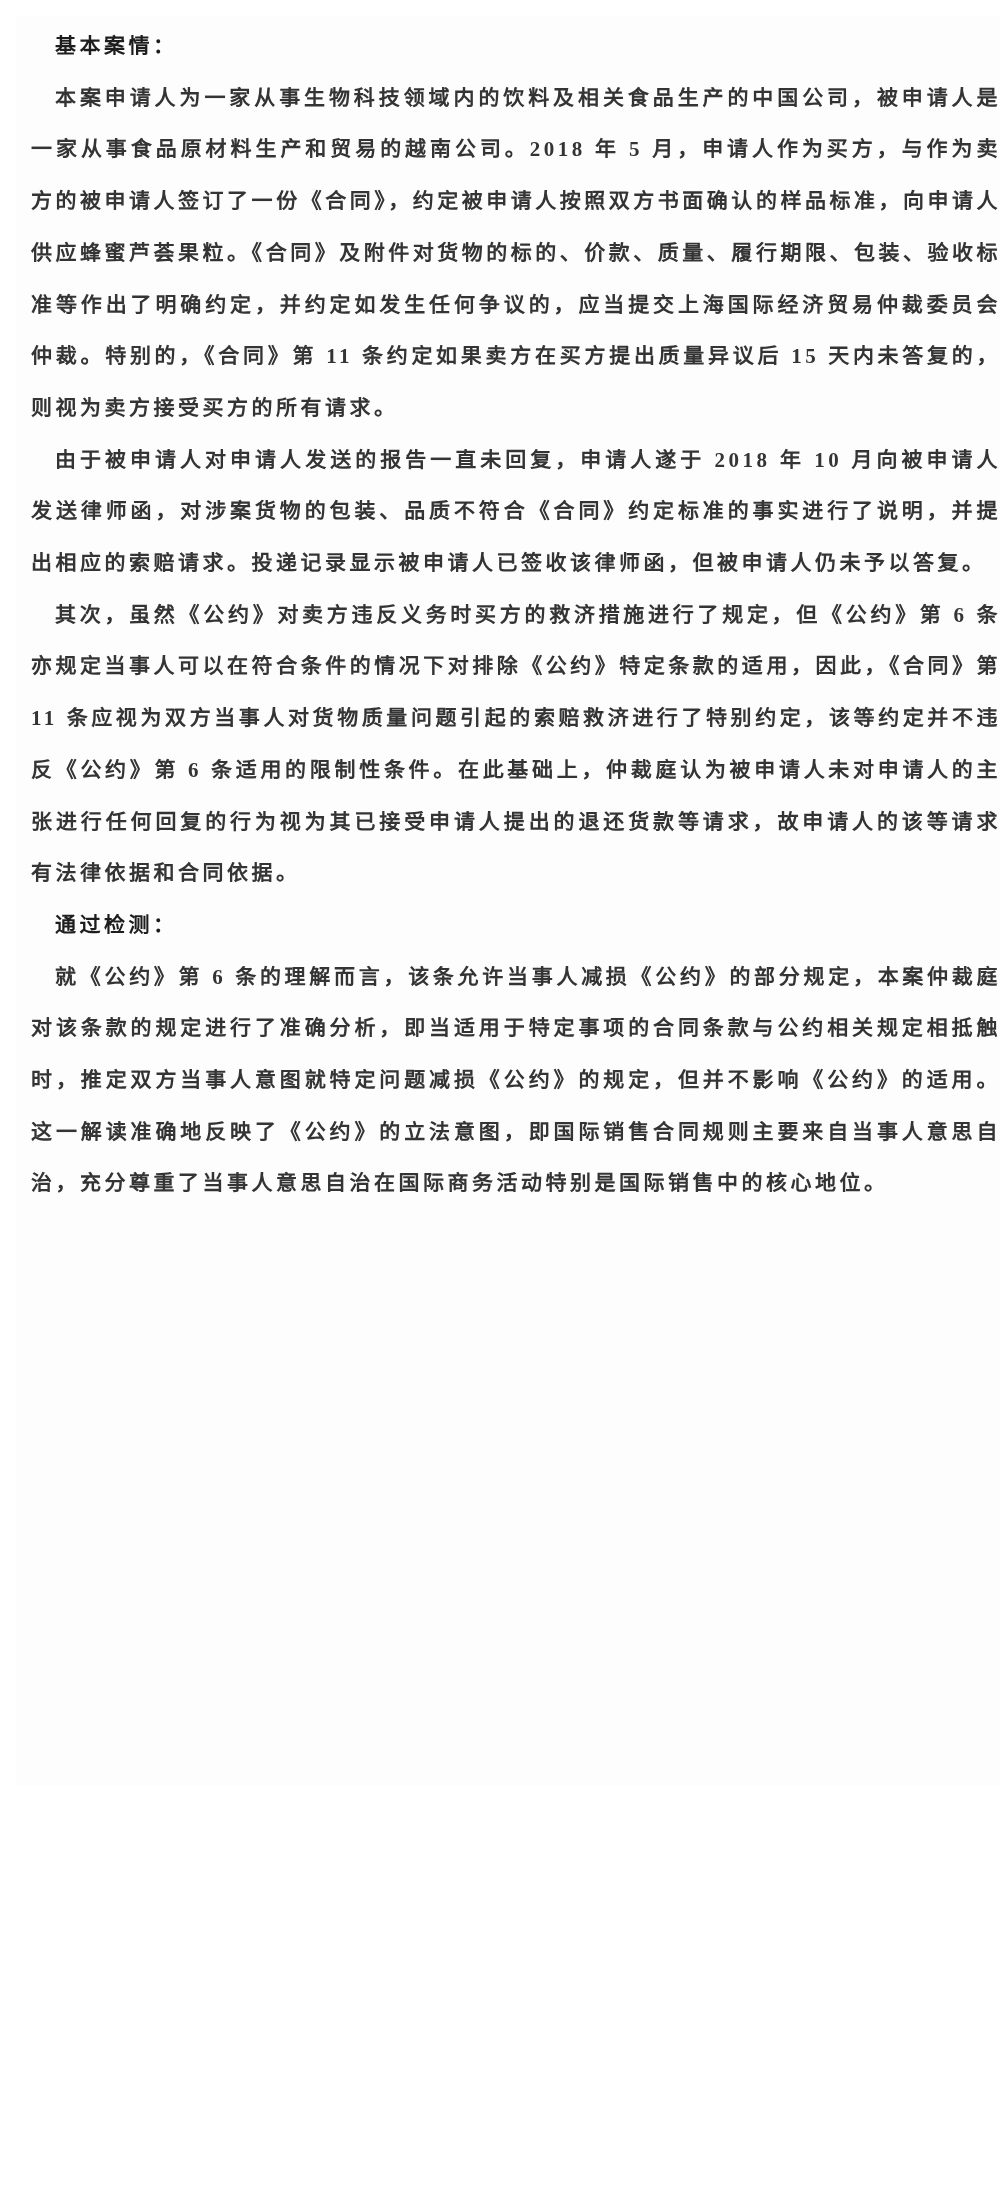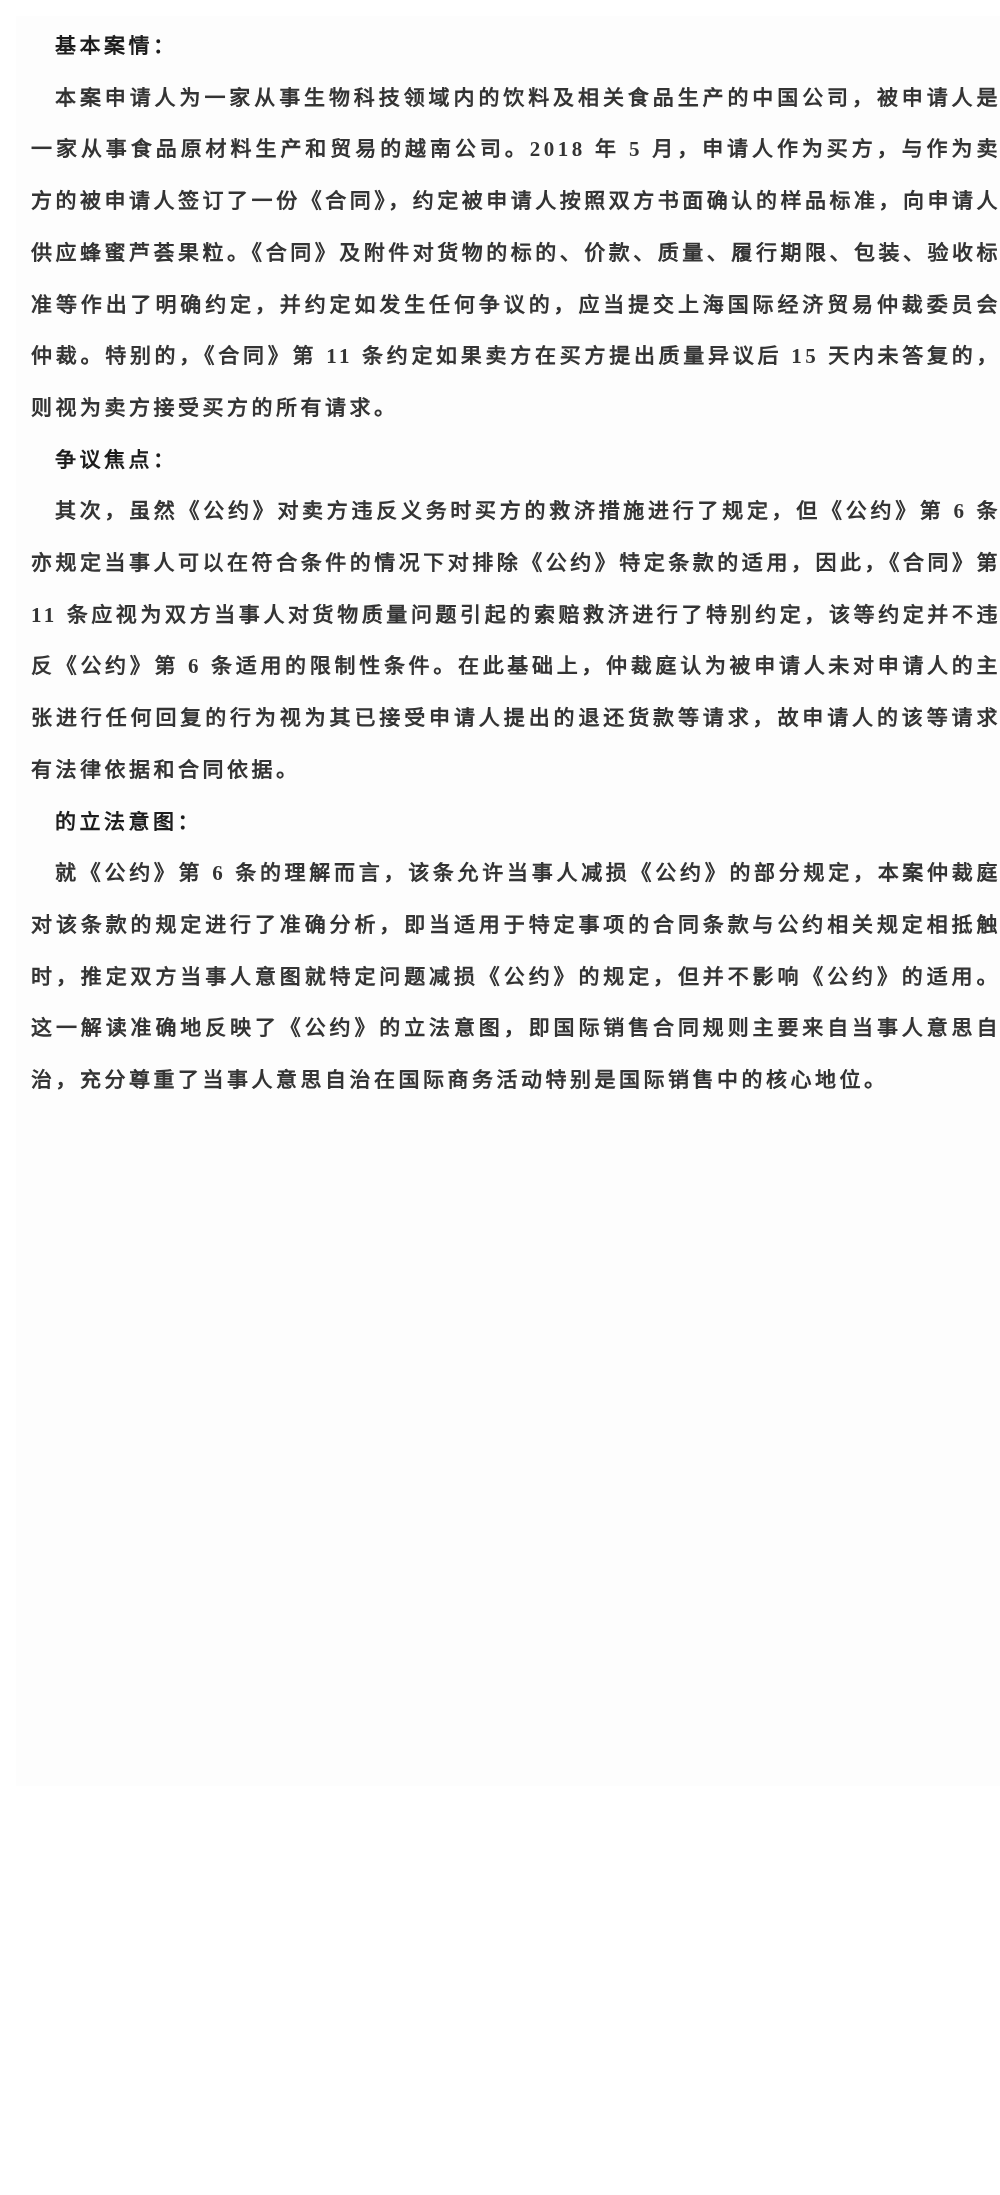--- a/index.html
+++ b/index.html
@@ -39,25 +39,25 @@
   }
 </style>
 </head>
 <body>
 
 <main class="doc-page">
 
   <section>
     <h2 class="section-heading">基本案情：</h2>
     <p>本案申请人为一家从事生物科技领域内的饮料及相关食品生产的中国公司，被申请人是一家从事食品原材料生产和贸易的越南公司。2018 年 5 月，申请人作为买方，与作为卖方的被申请人签订了一份《合同》，约定被申请人按照双方书面确认的样品标准，向申请人供应蜂蜜芦荟果粒。《合同》及附件对货物的标的、价款、质量、履行期限、包装、验收标准等作出了明确约定，并约定如发生任何争议的，应当提交上海国际经济贸易仲裁委员会仲裁。特别的，《合同》第 11 条约定如果卖方在买方提出质量异议后 15 天内未答复的，则视为卖方接受买方的所有请求。</p>
+    <p>由于被申请人对申请人发送的报告一直未回复，申请人遂于 2018 年 10 月向被申请人发送律师函，对涉案货物的包装、品质不符合《合同》约定标准的事实进行了说明，并提出相应的索赔请求。投递记录显示被申请人已签收该律师函，但被申请人仍未予以答复。</p>
   </section>
 
   <section>
-    <h2 class="section-heading">争议焦点：</h2>
     <p>其次，虽然《公约》对卖方违反义务时买方的救济措施进行了规定，但《公约》第 6 条亦规定当事人可以在符合条件的情况下对排除《公约》特定条款的适用，因此，《合同》第 11 条应视为双方当事人对货物质量问题引起的索赔救济进行了特别约定，该等约定并不违反《公约》第 6 条适用的限制性条件。在此基础上，仲裁庭认为被申请人未对申请人的主张进行任何回复的行为视为其已接受申请人提出的退还货款等请求，故申请人的该等请求有法律依据和合同依据。</p>
   </section>
 
   <section>
-    <h2 class="section-heading">的立法意图：</h2>
+    <h2 class="section-heading">通过检测：</h2>
     <p>就《公约》第 6 条的理解而言，该条允许当事人减损《公约》的部分规定，本案仲裁庭对该条款的规定进行了准确分析，即当适用于特定事项的合同条款与公约相关规定相抵触时，推定双方当事人意图就特定问题减损《公约》的规定，但并不影响《公约》的适用。这一解读准确地反映了《公约》的立法意图，即国际销售合同规则主要来自当事人意思自治，充分尊重了当事人意思自治在国际商务活动特别是国际销售中的核心地位。</p>
   </section>
 
 </main>
 
 </body></html>

